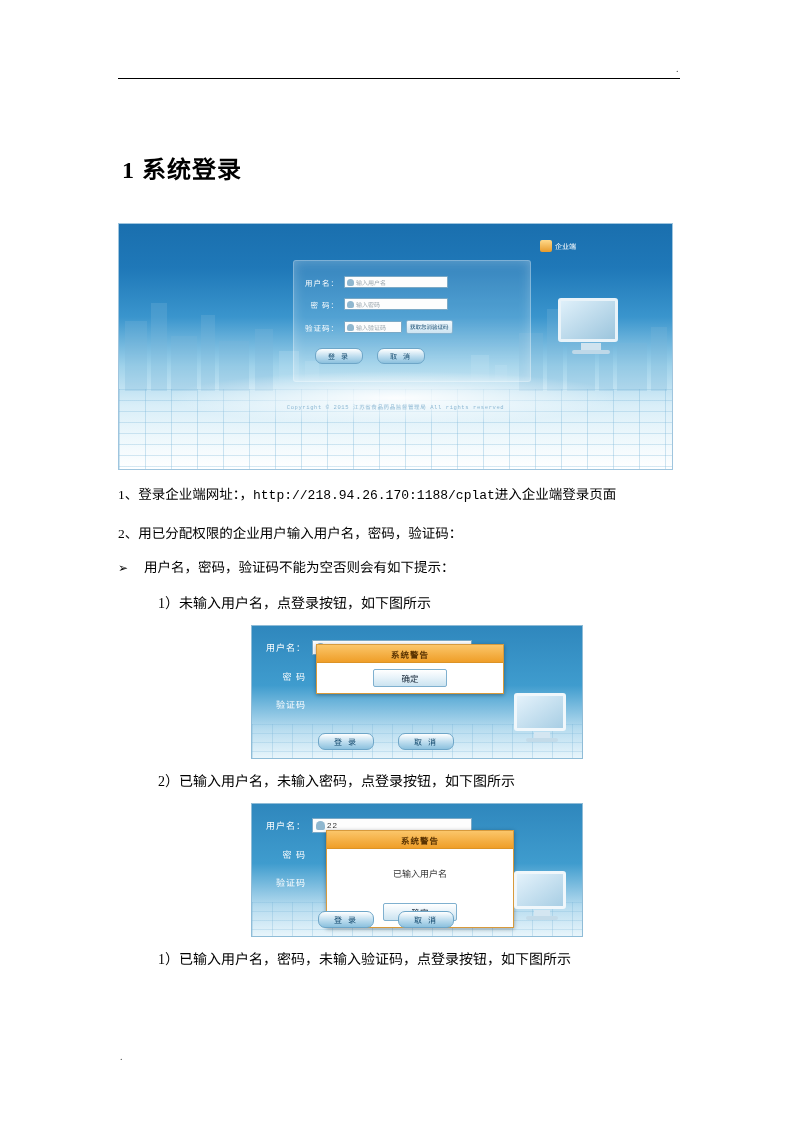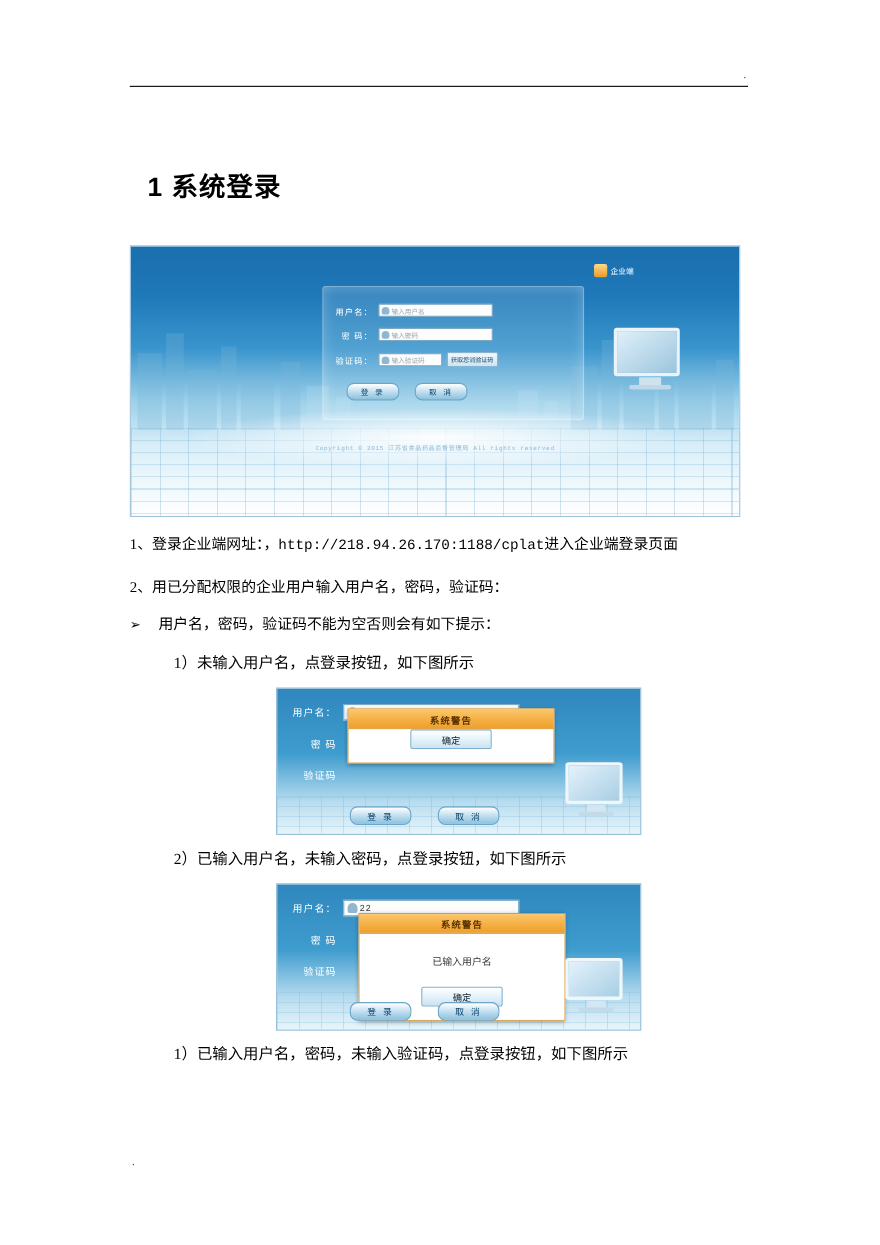--- a/index.html
+++ b/index.html
@@ -47,24 +47,24 @@
     line-height: 10px;
   }
   
   .content {
     position: absolute;
     left: 118px;
     top: 120px;
     width: 562px;
   }
   h1.title {
-    font-family: Liberation Sans, sans-serif;
+    font-family: Liberation Serif, serif;
     font-size: 24px;
     font-weight: bold;
-    margin: 30px 0 0 16px;
+    margin: 30px 0 0 4px;
     letter-spacing: 1px;
   }
   
   .banner {
     margin-top: 38px;
     width: 553px;
     height: 245px;
     position: relative;
     overflow: hidden;
     background: linear-gradient(to bottom,
@@ -336,21 +336,21 @@
   .modal .mbody {
     height: 48px;
     display: flex; align-items: center; justify-content: center;
     font-size: 9px;
     color: #333;
     font-family: "Liberation Sans", sans-serif;
     background: #ffffff;
   }
   .modal .mfoot {
     height: 30px;
-    display: flex; justify-content: center;
+    display: flex; align-items: center; justify-content: center;
     background: #ffffff;
   }
   .modal .okbtn {
     width: 72px; height: 16px;
     background: linear-gradient(#ffffff,#e6f2f9 50%,#cbe3f0);
     border: 1px solid #7fb0cf;
     border-radius: 2px;
     font-size: 8.5px;
     color: #123;
     display: flex; align-items: center; justify-content: center;

